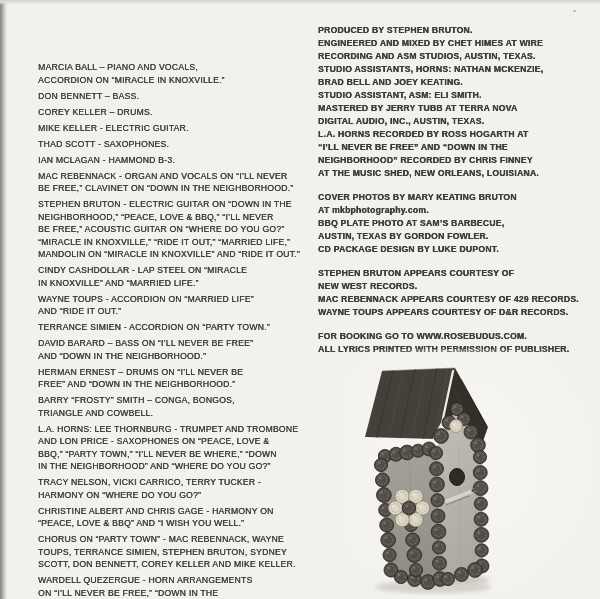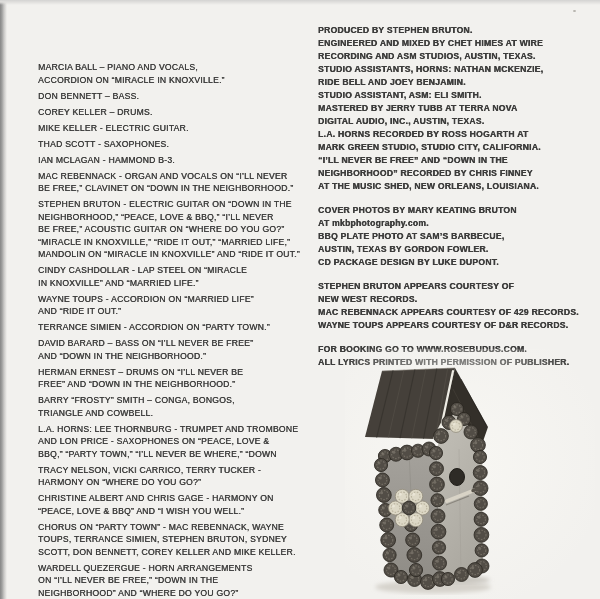--- a/index.html
+++ b/index.html
@@ -93,20 +93,21 @@
       <span class="ln">FREE” AND “DOWN IN THE NEIGHBORHOOD.”</span>
     </p>
     <p>
       <span class="ln">BARRY “FROSTY” SMITH – CONGA, BONGOS,</span>
       <span class="ln">TRIANGLE AND COWBELL.</span>
     </p>
     <p>
       <span class="ln">L.A. HORNS: LEE THORNBURG - TRUMPET AND TROMBONE</span>
       <span class="ln">AND LON PRICE - SAXOPHONES ON “PEACE, LOVE &amp;</span>
       <span class="ln">BBQ,” “PARTY TOWN,” “I’LL NEVER BE WHERE,” “DOWN</span>
+      <span class="ln">IN THE NEIGHBORHOOD” AND “WHERE DO YOU GO?”</span>
     </p>
     <p>
       <span class="ln">TRACY NELSON, VICKI CARRICO, TERRY TUCKER -</span>
       <span class="ln">HARMONY ON “WHERE DO YOU GO?”</span>
     </p>
     <p>
       <span class="ln">CHRISTINE ALBERT AND CHRIS GAGE - HARMONY ON</span>
       <span class="ln">“PEACE, LOVE &amp; BBQ” AND “I WISH YOU WELL.”</span>
     </p>
     <p>
@@ -119,26 +120,25 @@
       <span class="ln">ON “I’LL NEVER BE FREE,” “DOWN IN THE</span>
       <span class="ln">NEIGHBORHOOD” AND “WHERE DO YOU GO?”</span>
     </p>
   </div>
 <div class="col col-right">
     <p>
       <span class="ln">PRODUCED BY STEPHEN BRUTON.</span>
       <span class="ln">ENGINEERED AND MIXED BY CHET HIMES AT WIRE</span>
       <span class="ln">RECORDING AND ASM STUDIOS, AUSTIN, TEXAS.</span>
       <span class="ln">STUDIO ASSISTANTS, HORNS: NATHAN MCKENZIE,</span>
-      <span class="ln">RIDE BELL AND JOEY BENJAMIN.</span>
+      <span class="ln">BRAD BELL AND JOEY KEATING.</span>
       <span class="ln">STUDIO ASSISTANT, ASM: ELI SMITH.</span>
       <span class="ln">MASTERED BY JERRY TUBB AT TERRA NOVA</span>
       <span class="ln">DIGITAL AUDIO, INC., AUSTIN, TEXAS.</span>
       <span class="ln">L.A. HORNS RECORDED BY ROSS HOGARTH AT</span>
-      <span class="ln">MARK GREEN STUDIO, STUDIO CITY, CALIFORNIA.</span>
       <span class="ln">“I’LL NEVER BE FREE” AND “DOWN IN THE</span>
       <span class="ln">NEIGHBORHOOD” RECORDED BY CHRIS FINNEY</span>
       <span class="ln">AT THE MUSIC SHED, NEW ORLEANS, LOUISIANA.</span>
     </p>
     <p>
       <span class="ln">COVER PHOTOS BY MARY KEATING BRUTON</span>
       <span class="ln">AT mkbphotography.com.</span>
       <span class="ln">BBQ PLATE PHOTO AT SAM’S BARBECUE,</span>
       <span class="ln">AUSTIN, TEXAS BY GORDON FOWLER.</span>
       <span class="ln">CD PACKAGE DESIGN BY LUKE DUPONT.</span>

